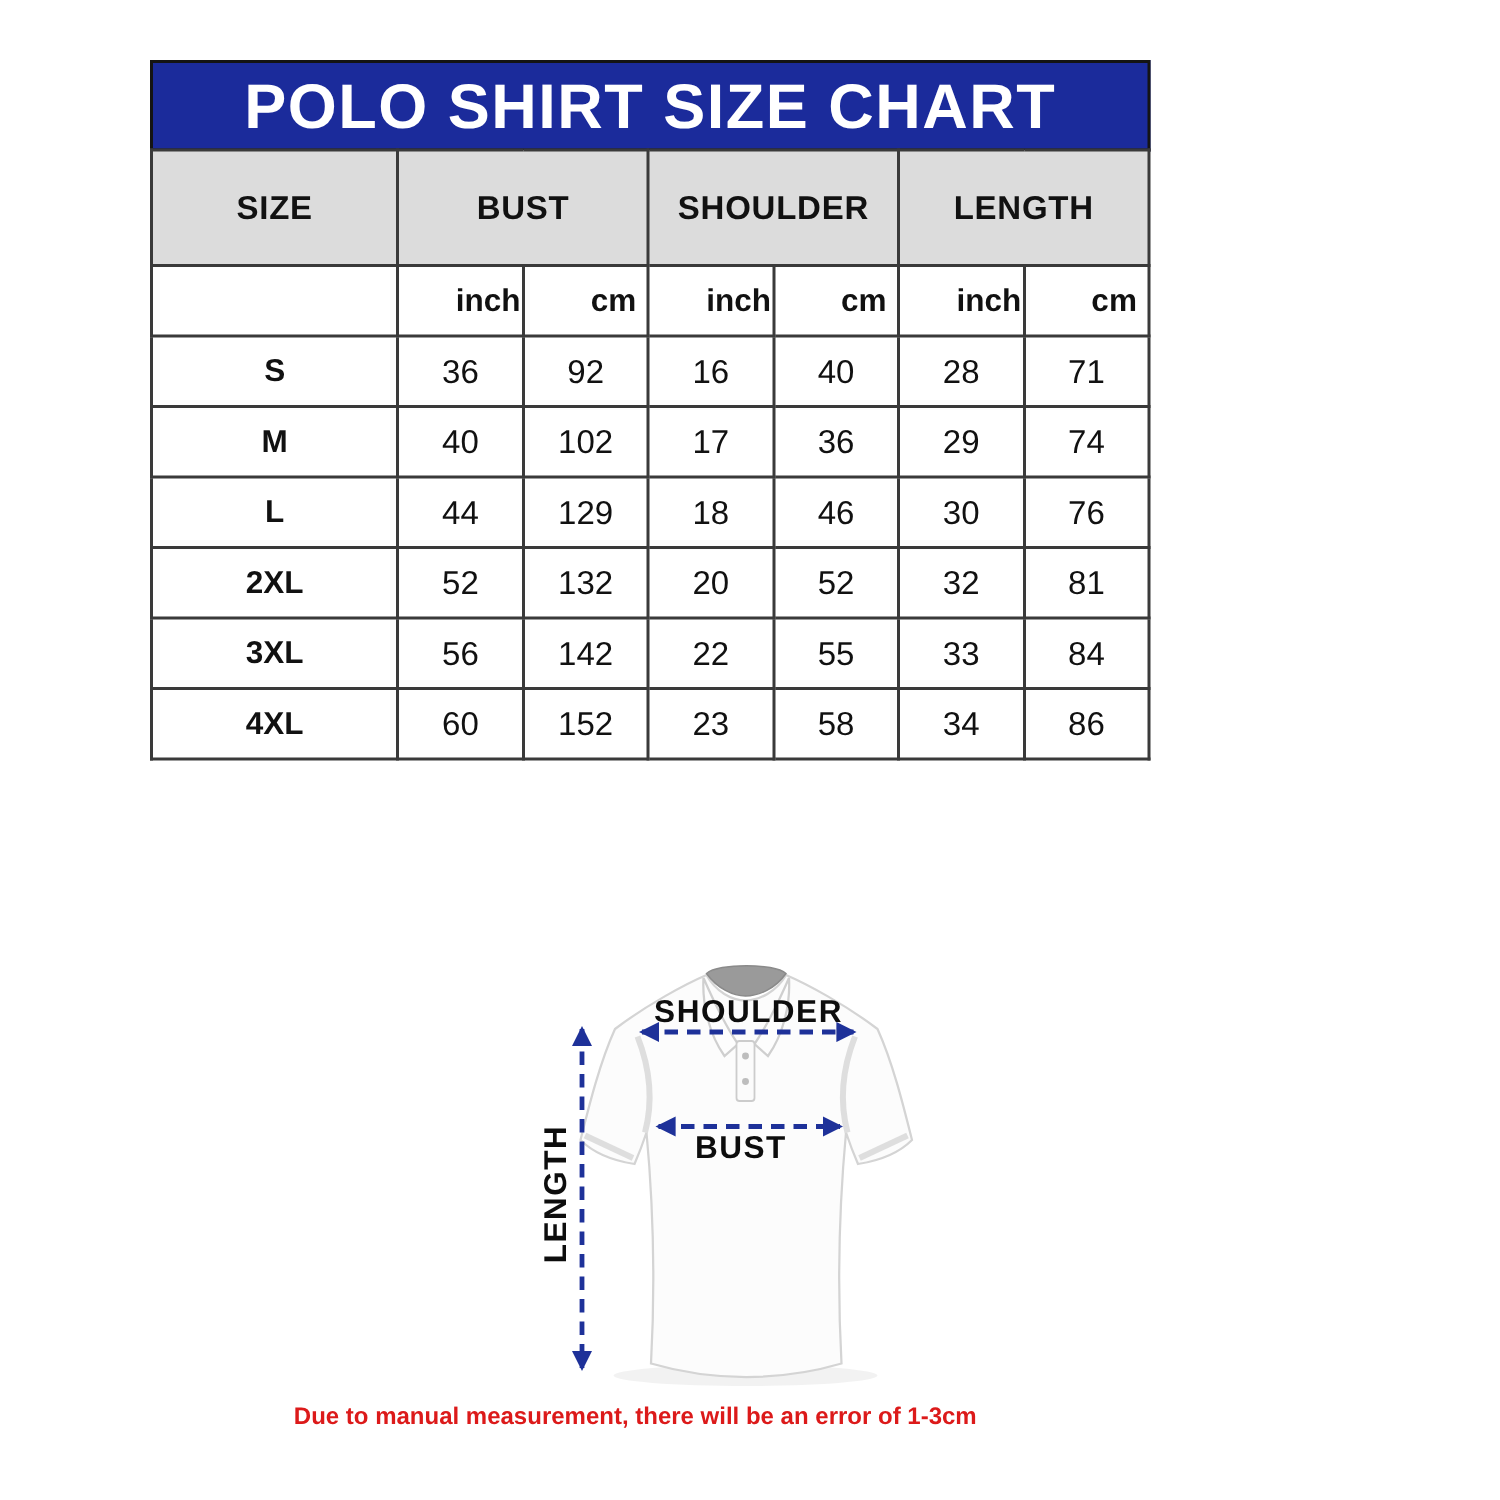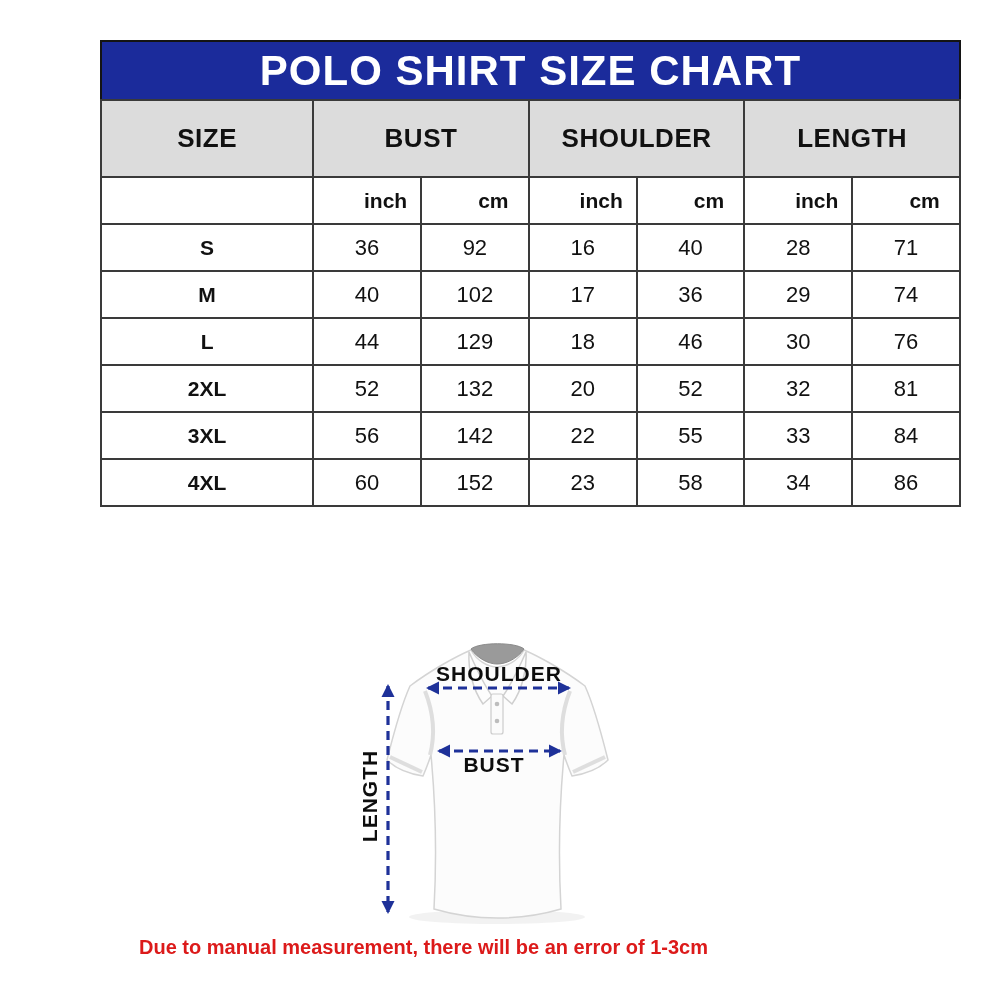--- a/index.html
+++ b/index.html
@@ -14,21 +14,21 @@
   html, body {
     width: 1000px; height: 1000px;
     background: #ffffff;
     font-family: "Liberation Sans", sans-serif;
     position: relative;
     overflow: hidden;
   }
   .chart-wrap {
     position: absolute;
     left: 100px; top: 40px;
-    width: 861px;
+    width: 667px;
     border-radius: 25px;
   }
   .title-bar {
     height: 61px;
     background: var(--header-blue, #1b2b9b);
     border: 2px solid #141414;
     display: flex;
     align-items: center;
     justify-content: center;
   }
@@ -49,21 +49,21 @@
   table.size-table col.c-val  { width: 12.55%; }
   table.size-table th, table.size-table td {
     border: 2px solid var(--border-dark, #3a3a3a);
     text-align: center;
     vertical-align: middle;
     color: var(--text-dark, #111);
   }
   tr.group-row th {
     background: var(--header-gray, #dcdcdc);
     height: 77px;
-    font-size: 26px;
+    font-size: 22px;
     font-weight: bold;
     letter-spacing: 0.5px;
   }
   tr.unit-row td {
     height: 47px;
     font-size: 21px;
     font-weight: bold;
     background: #ffffff;
     padding-left: 37px;
   }
@@ -102,21 +102,21 @@
     font-weight: bold;
     fill: #0d0d0d;
     letter-spacing: 1px;
   }
   .note {
     position: absolute;
     left: 0; top: 936px;
     width: 847px;
     text-align: center;
     color: var(--note-red, #dc1a1a);
-    font-size: 20px;
+    font-size: 16px;
     font-weight: bold;
   }
 </style>
 </head>
 <body>
 
 <div class="chart-wrap">
   <div class="title-bar">
     <span>POLO SHIRT SIZE CHART</span>
   </div>

